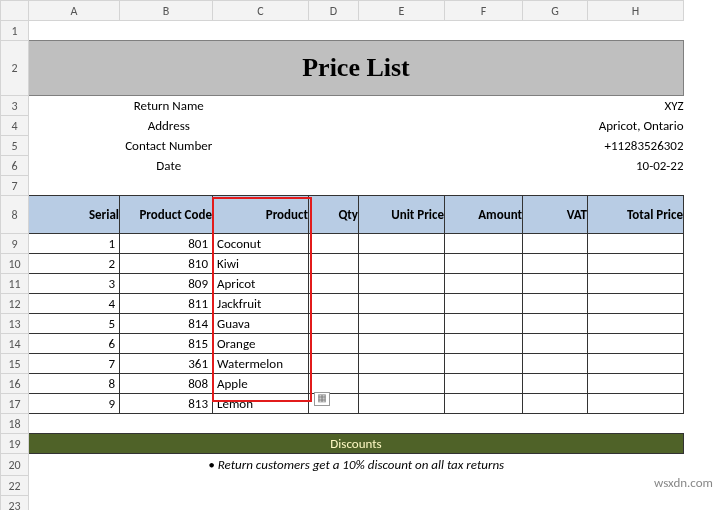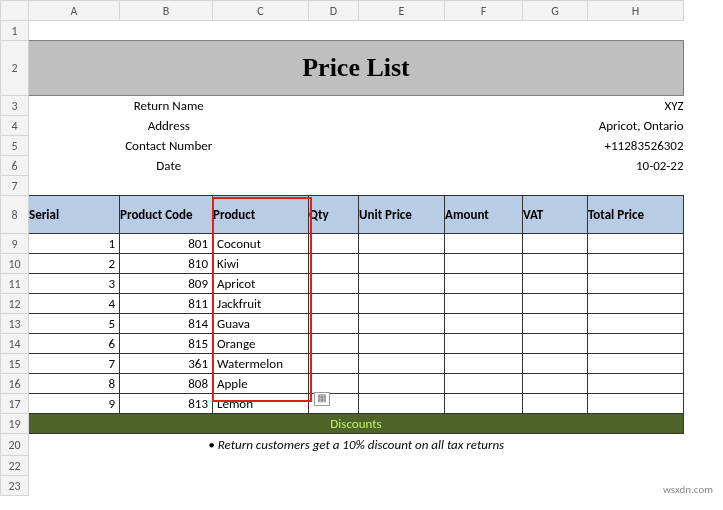--- a/index.html
+++ b/index.html
@@ -52,50 +52,50 @@
     font-weight: bold;
     font-size: 26px;
     height: 55px;
     border: 1px solid #7f7f7f;
   }
   .info-label { text-align: center; }
   .info-value { text-align: right; }
   .hdr td.content {
     background: #b8cce4;
     font-weight: bold;
-    text-align: left;
+    text-align: right;
     height: 38px;
     border: 1px solid #333;
   }
   .data td.content {
     border: 1px solid #333;
     padding: 0 4px;
   }
   .num { text-align: right; }
   .txt { text-align: left; }
   .discount-hdr td.content {
     background: #4f6228;
-    color: #bef264;
+    color: #fef9c3;
     text-align: center;
     border: 1px solid #333;
     height: 20px;
   }
   .discount-line td.content {
     text-align: center;
     font-style: italic;
     border: none;
     height: 22px;
   }
   .blank td.content { border: none; }
   .info td.content { border: none; }
   .watermark {
     position: absolute;
-    bottom: 14px;
+    bottom: 20px;
     right: 10px;
-    font-size: 11px;
+    font-size: 13px;
     color: #888;
   }
   .highlight-box {
     position: absolute;
     border: 2px solid #e21b1b;
     pointer-events: none;
     z-index: 10;
   }
   .fill-handle {
     position: absolute;
@@ -284,20 +284,24 @@
         <td class="content txt">Lemon</td>
         <td class="content "></td>
         <td class="content "></td>
         <td class="content "></td>
         <td class="content "></td>
         <td class="content "></td>
       </tr>
     </tbody>
 
   <tbody>
+      <tr class="blank">
+    <td class="rowhead">18</td>
+    <td class="content" colspan="8"></td>
+  </tr>
 
   <tr class="discount-hdr">
     <td class="rowhead">19</td>
     <td class="content" colspan="8">Discounts</td>
   </tr>
 
   <tr class="discount-line">
     <td class="rowhead">20</td>
     <td class="content" colspan="8">• Return customers get a 10% discount on all tax returns</td>
   </tr>

